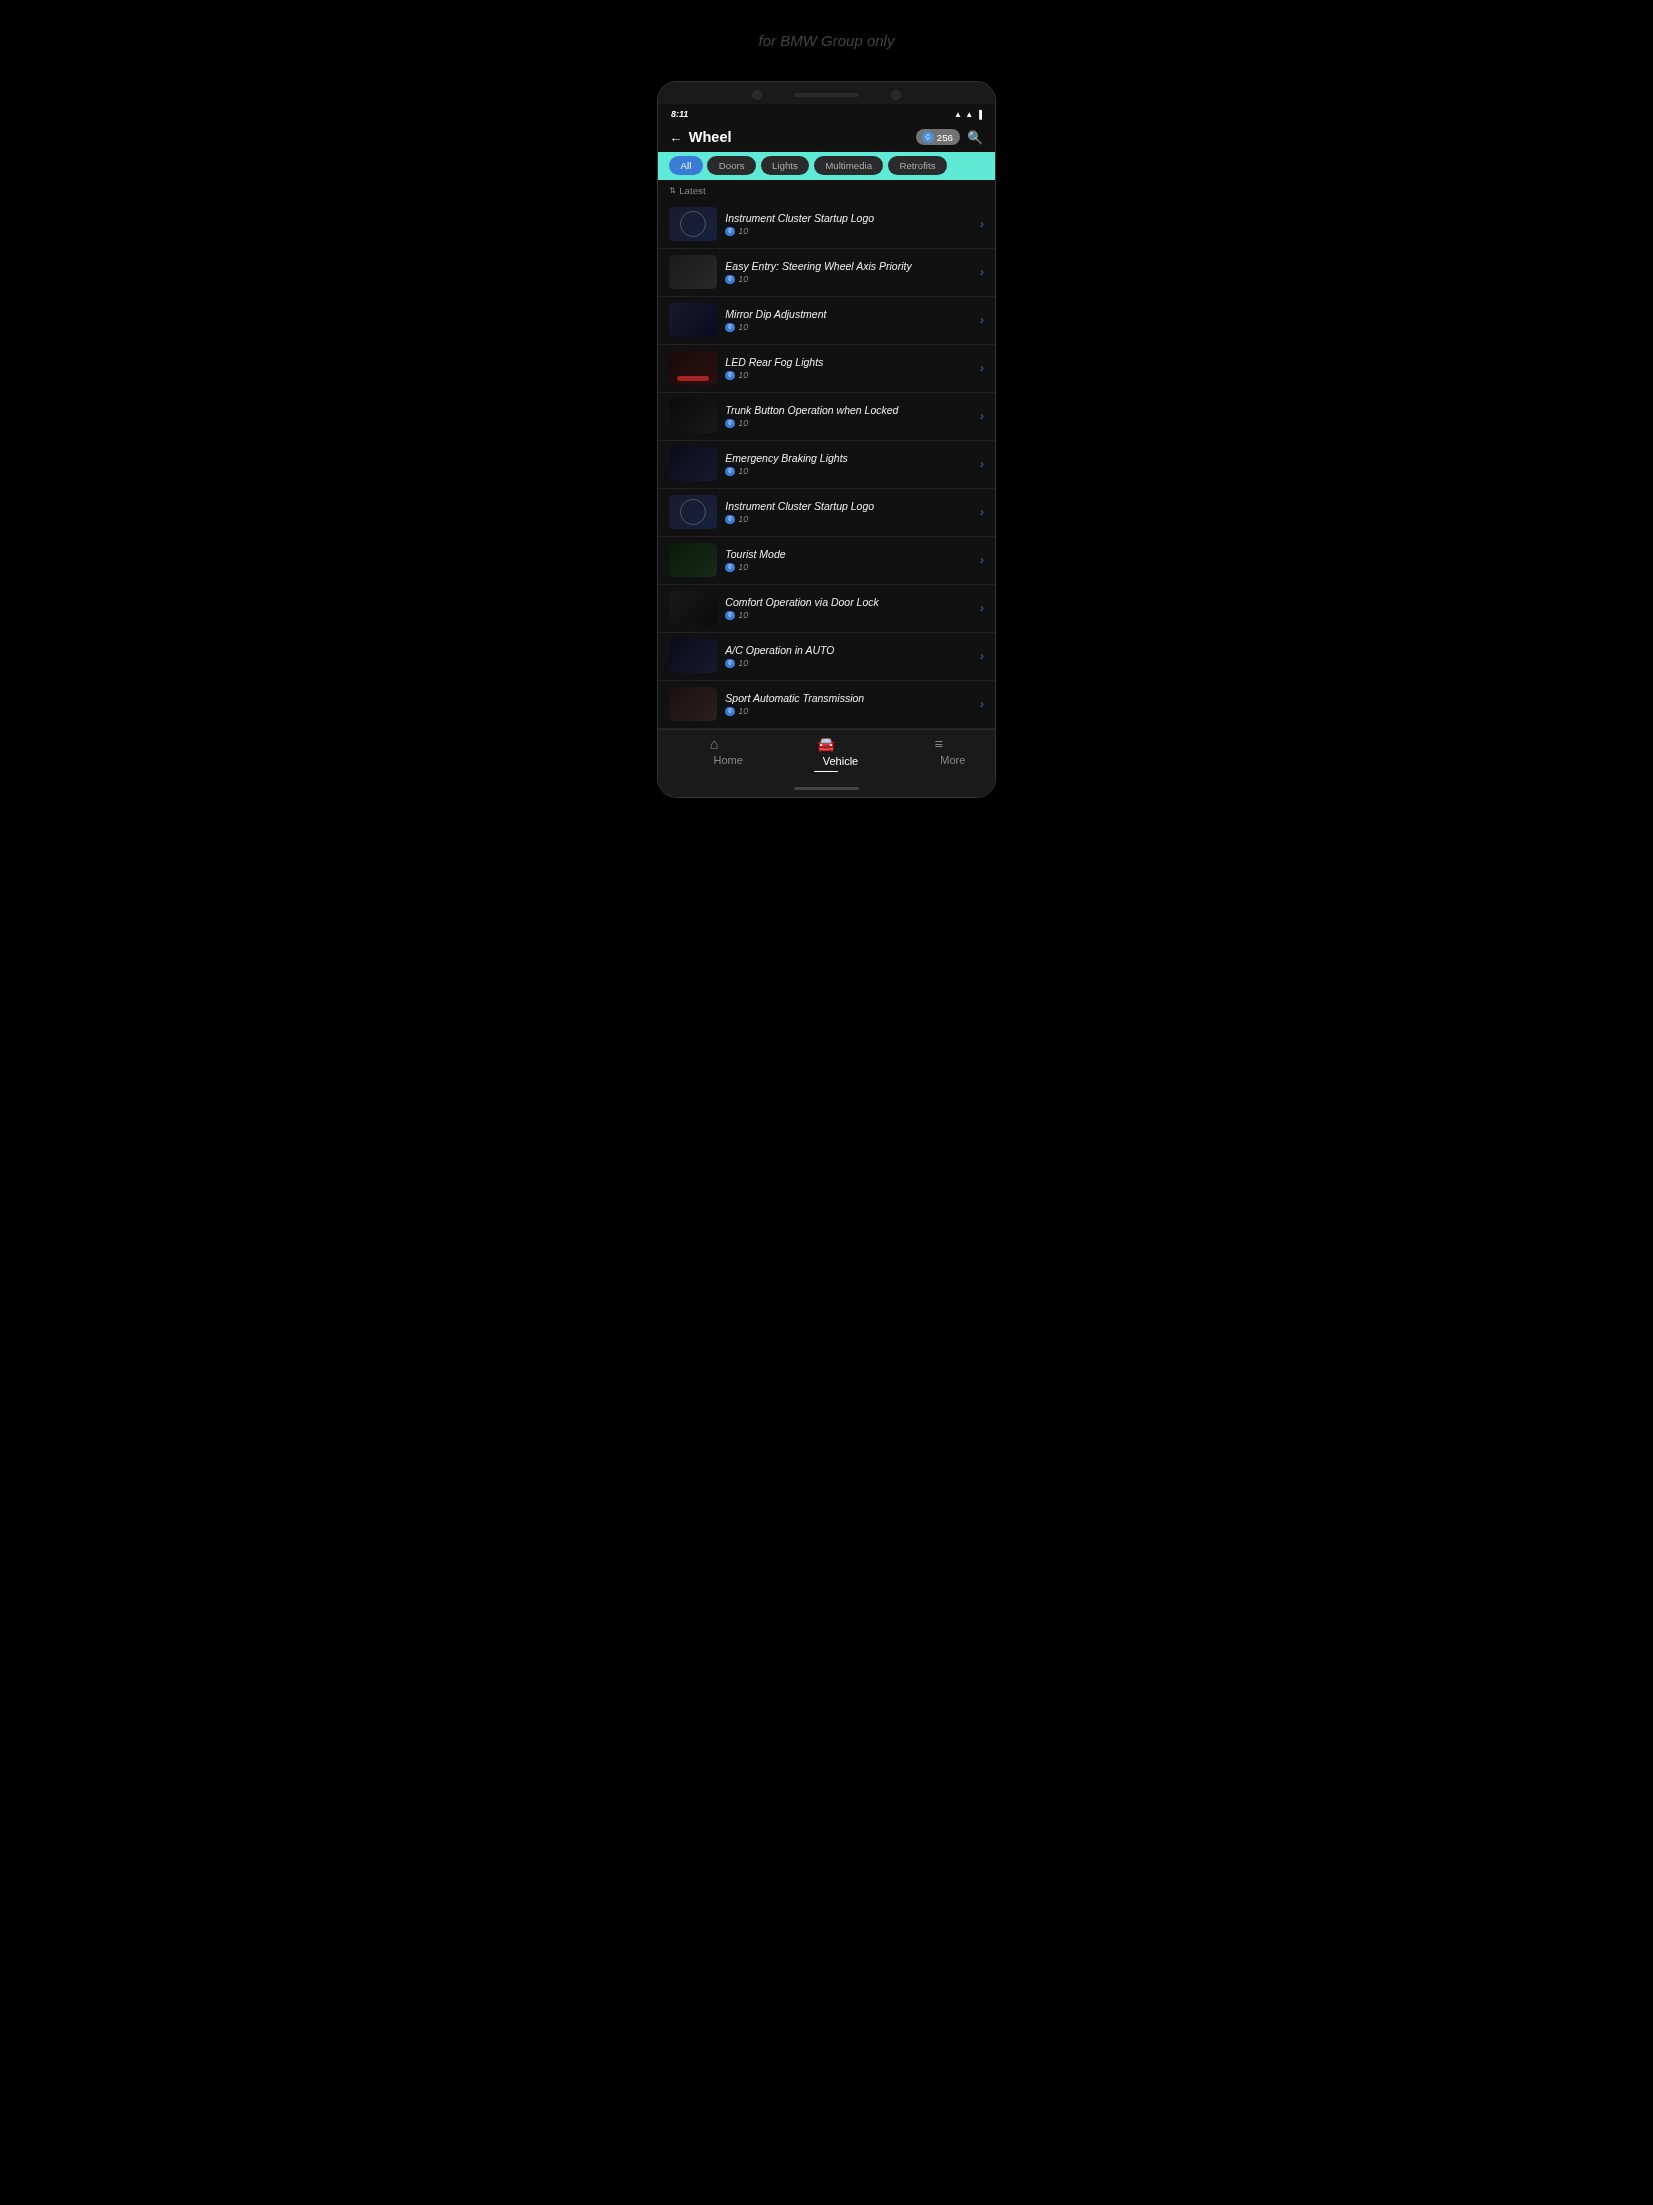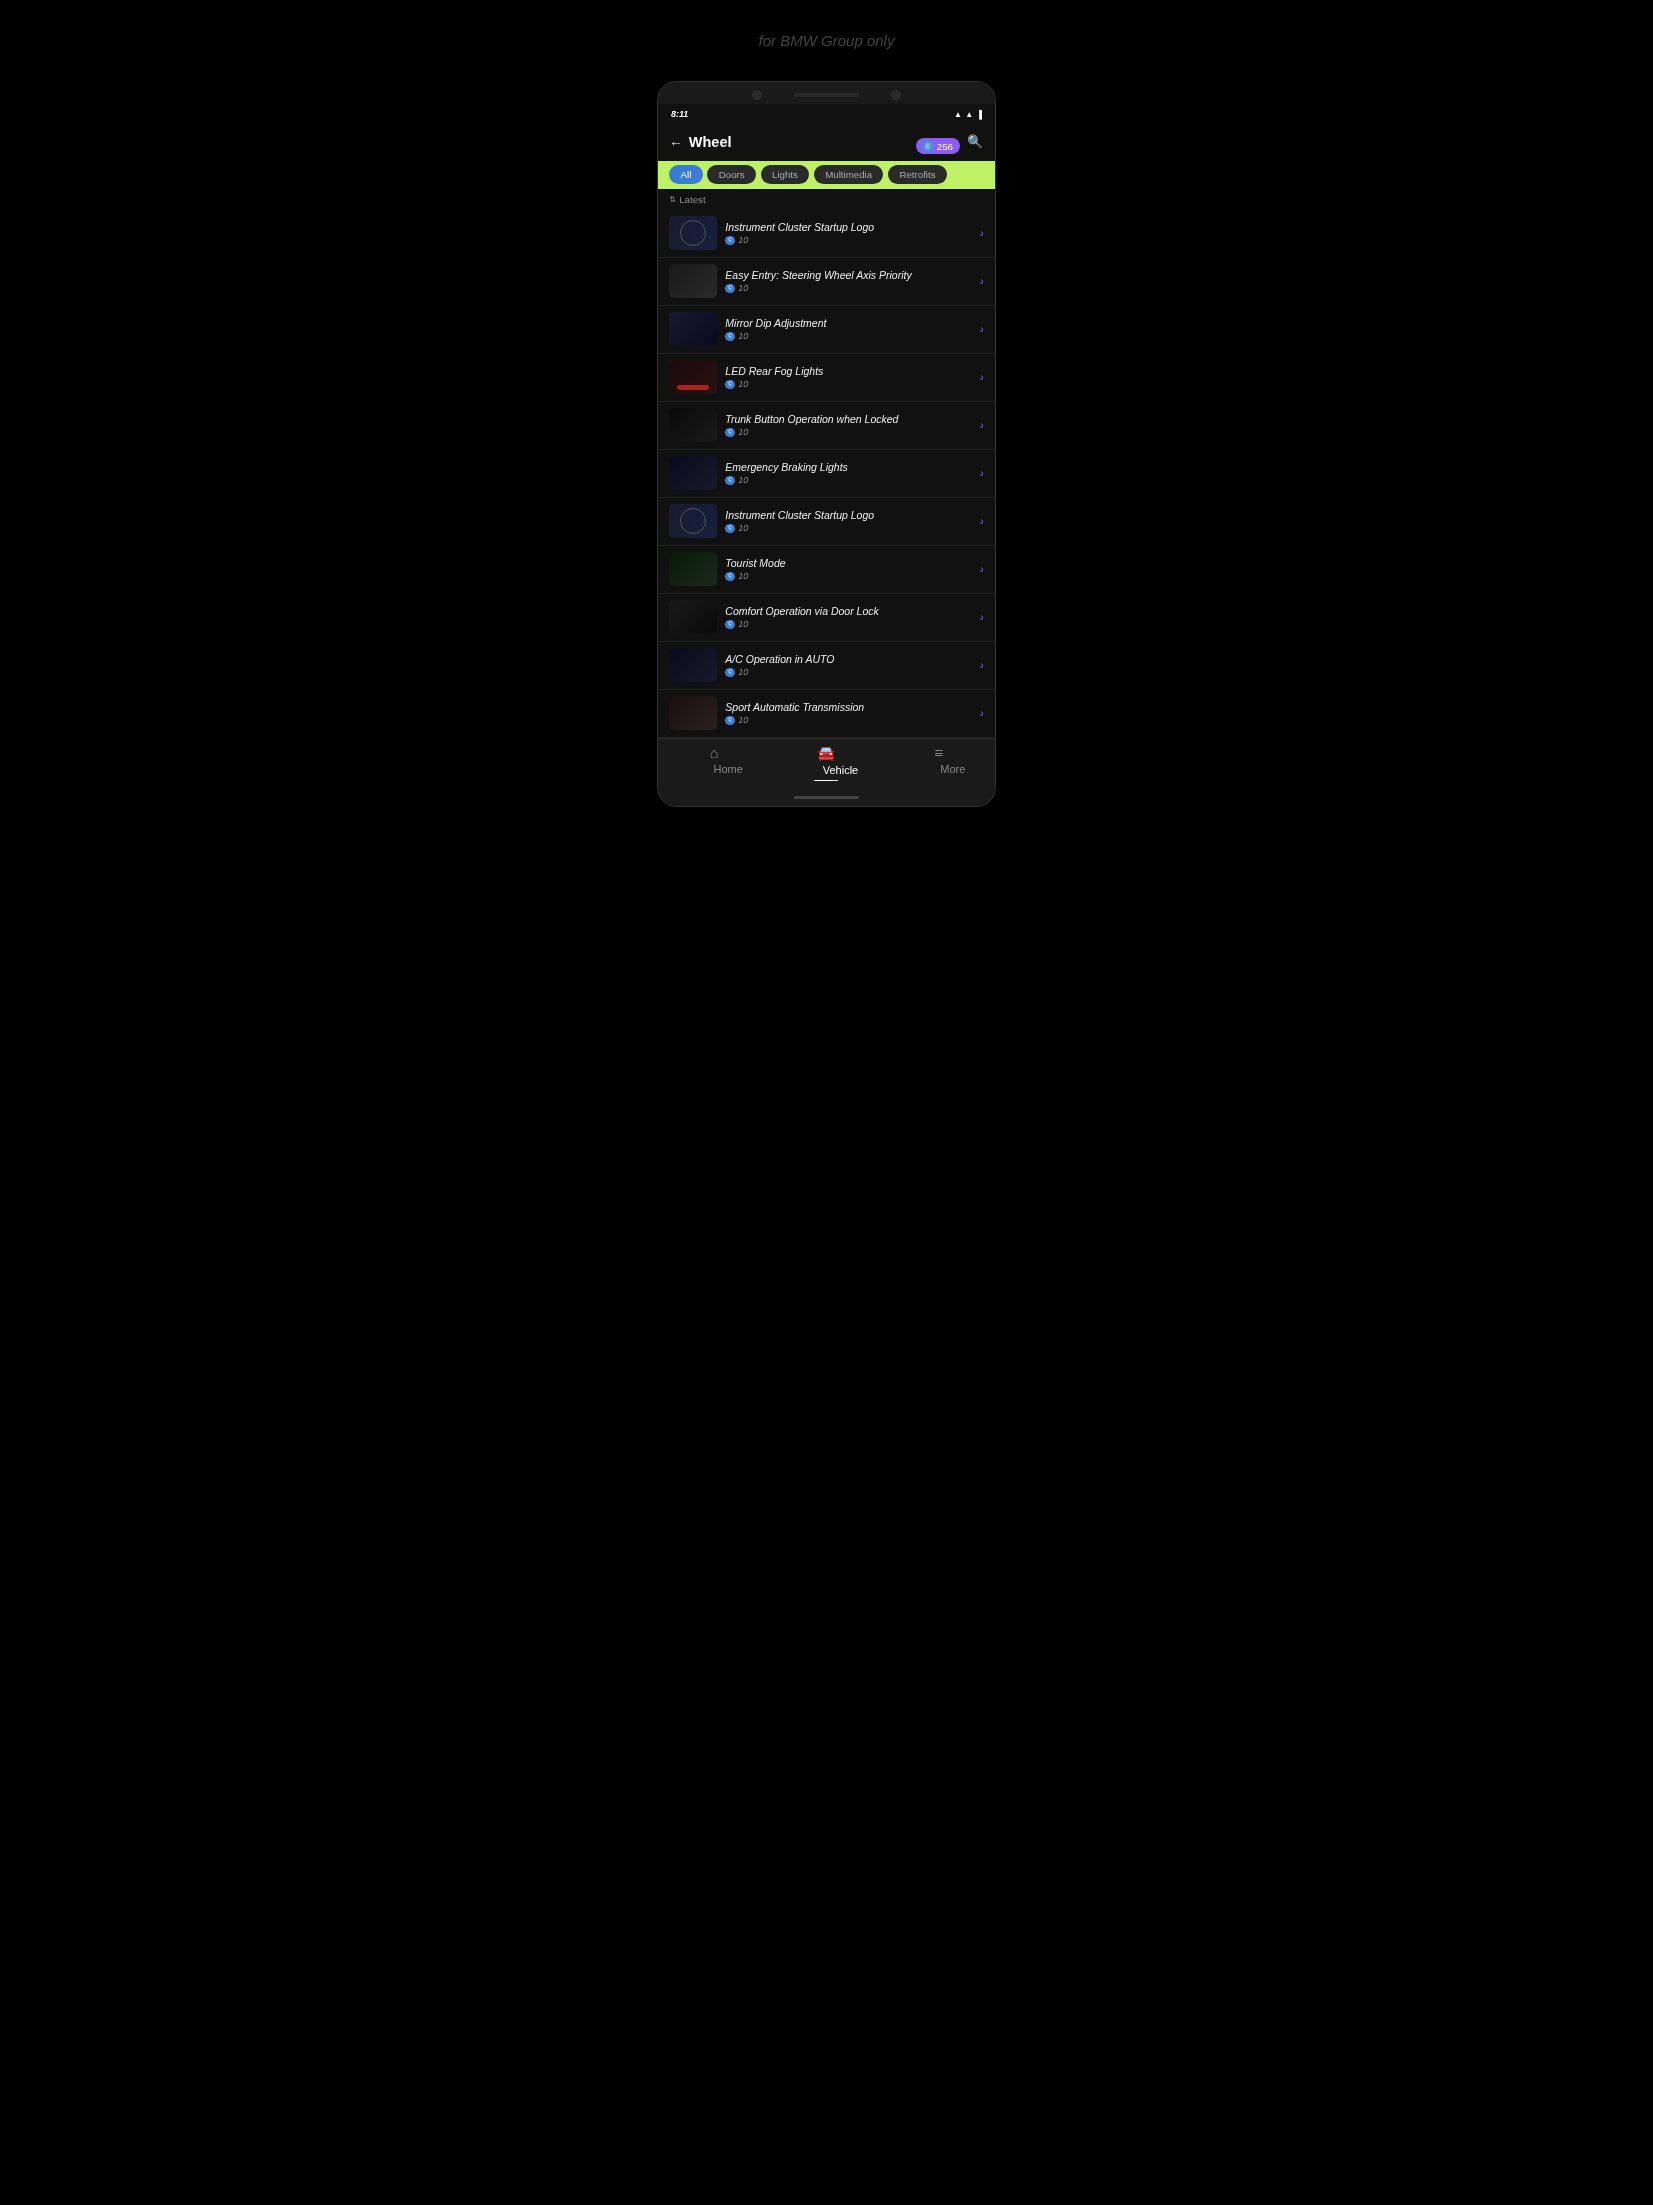--- a/index.html
+++ b/index.html
@@ -114,24 +114,23 @@
     }
     .header-right {
       display: flex;
       align-items: center;
       gap: 8px;
     }
     .coin-badge {
       display: flex;
       align-items: center;
       gap: 3.2px;
-      background: #8b5cf6;
+      background: #737373;
       border-radius: 9.7px;
       padding: 2.4px 6.5px;
-      margin-top: 9px;
     }
     .coin-icon {
       width: 11.3px;
       height: 11.3px;
       border-radius: 50%;
       background: #4a90d9;
       display: flex;
       align-items: center;
       justify-content: center;
       font-size: 6.5px;
@@ -143,21 +142,21 @@
     }
     .search-icon-btn {
       color: #fff;
       font-size: 13px;
       cursor: pointer;
     }
     .filter-tabs {
       display: flex;
       padding: 4.8px 11.3px;
       gap: 4.8px;
-      background: #bef264;
+      background: #5eead4;
       overflow-x: auto;
     }
     .filter-tab {
       padding: 4px 11.3px;
       border-radius: 13px;
       font-size: 9.7px;
       cursor: pointer;
       white-space: nowrap;
       border: none;
     }

